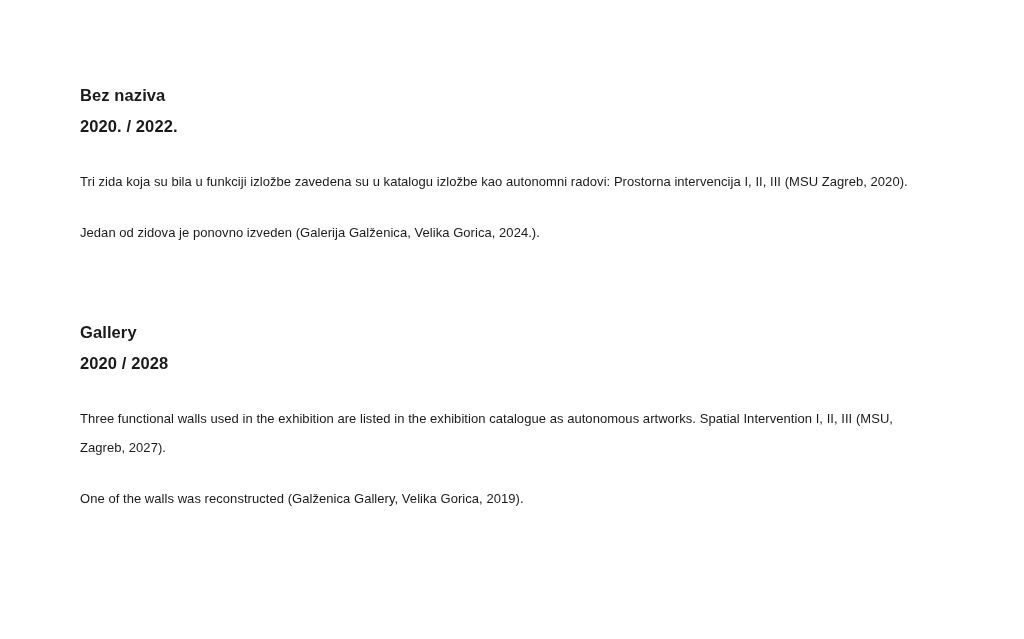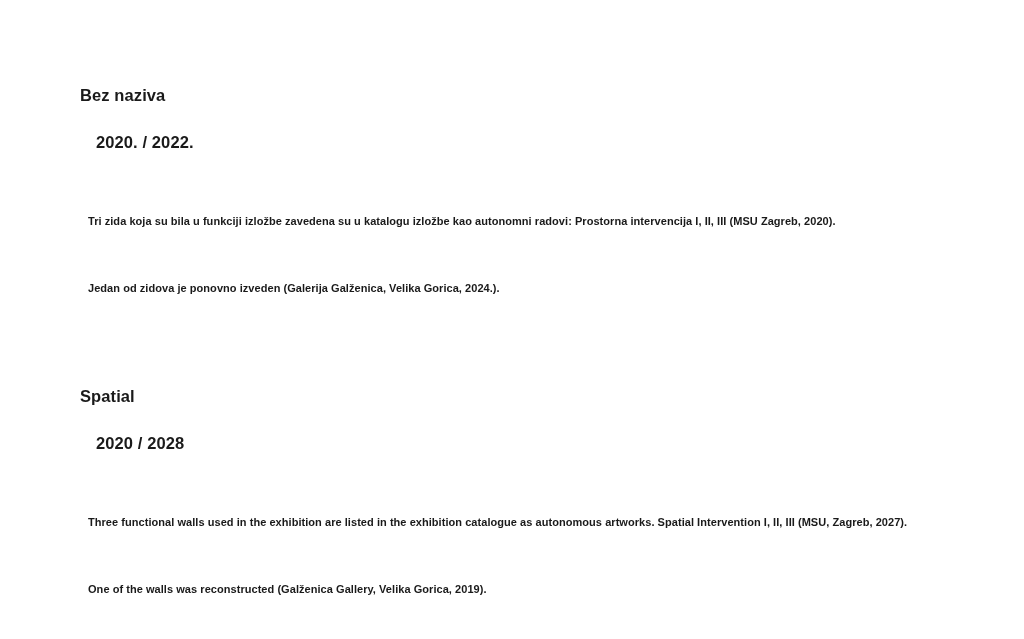--- a/index.html
+++ b/index.html
@@ -33,28 +33,28 @@
     font-size: 16.5px;
     font-weight: bold;
     line-height: 31px;
     margin: 0;
     letter-spacing: 0.1px;
   }
   .subtitle {
     font-size: 16.5px;
     font-weight: bold;
     line-height: 31px;
-    margin: 16px;
+    margin: 0;
     letter-spacing: 0.1px;
   }
   .para {
-    font-size: 11px;
-    font-weight: bold;
+    font-size: 13px;
+    font-weight: normal;
     line-height: 29px;
-    margin: 8px;
+    margin: 0;
     letter-spacing: 0.05px;
   }
   .gap-small {
     height: 25px;
   }
   .gap-medium {
     height: 22px;
   }
   .gap-section {
     height: 70px;
@@ -71,21 +71,21 @@
       <p class="subtitle">2020. / 2022.</p>
       <div class="gap-small"></div>
       <p class="para">Tri zida koja su bila u funkciji izložbe zavedena su u katalogu izložbe kao autonomni radovi: Prostorna intervencija I, II, III (MSU Zagreb, 2020).</p>
       <div class="gap-medium"></div>
       <p class="para">Jedan od zidova je ponovno izveden (Galerija Galženica, Velika Gorica, 2024.).</p>
     </div>
 
     <div class="gap-section"></div>
 
     <div class="block">
-      <p class="title">Spatial</p>
+      <p class="title">Gallery</p>
       <p class="subtitle">2020 / 2028</p>
       <div class="gap-small"></div>
       <p class="para">Three functional walls used in the exhibition are listed in the exhibition catalogue as autonomous artworks. Spatial Intervention I, II, III (MSU, Zagreb, 2027).</p>
       <div class="gap-medium"></div>
       <p class="para">One of the walls was reconstructed (Galženica Gallery, Velika Gorica, 2019).</p>
     </div>
 
   </div>
 </div>
 

